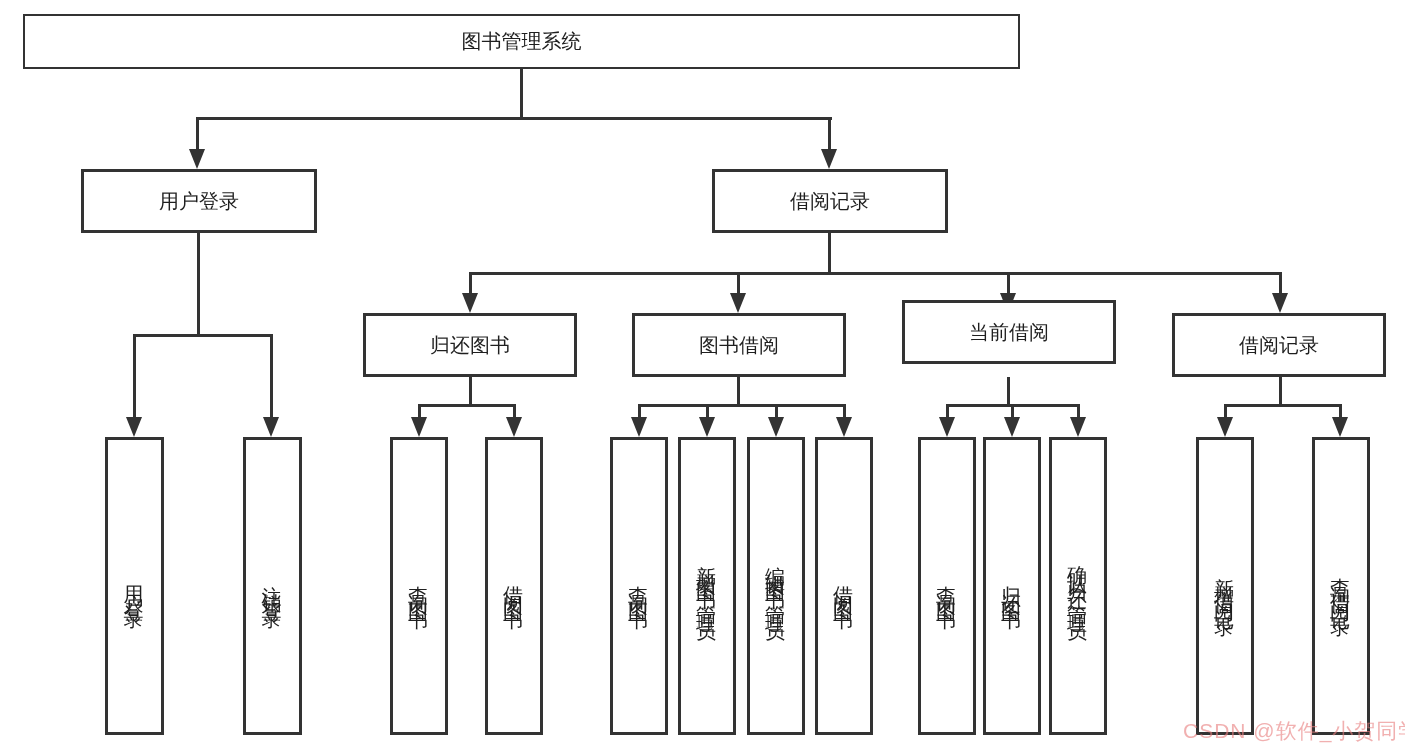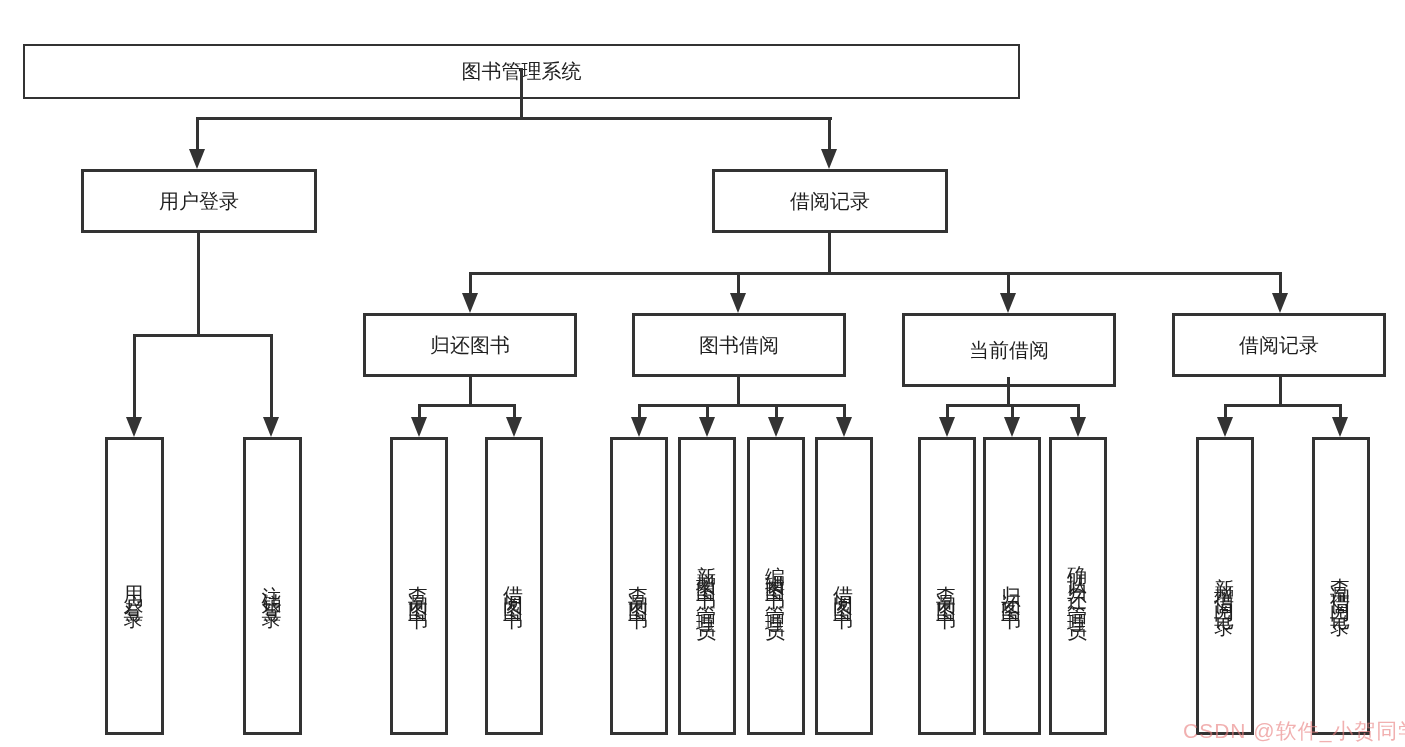--- a/index.html
+++ b/index.html
@@ -1,20 +1,20 @@
 <!DOCTYPE html>
 <html><head>
 <meta charset="utf-8">
 <style>
   html,body{margin:0;padding:0;background:#ffffff;}
   .canvas{position:relative;width:1405px;height:747px;background:#ffffff;overflow:hidden;
           font-family:"Liberation Sans","DejaVu Sans",sans-serif;}
   .box{position:absolute;box-sizing:border-box;border:3px solid #333333;background:#ffffff;
        display:flex;align-items:center;justify-content:center;color:#1f1f1f;font-size:20px;}
-  .box.thin{border-width:2px;margin-top:30px;}
+  .box.thin{border-width:2px;}
   .vbox{position:absolute;box-sizing:border-box;border:3px solid #333333;background:#ffffff;
         top:437px;height:298px;width:58px;display:flex;align-items:center;justify-content:center;}
   .vbox span{writing-mode:vertical-rl;text-orientation:mixed;white-space:nowrap;
              font-size:20px;letter-spacing:8px;color:#1f1f1f;}
   .ln{position:absolute;background:#333333;}
   .ar{position:absolute;width:0;height:0;border-left:8px solid transparent;
       border-right:8px solid transparent;border-top:20px solid #333333;}
   .wm{position:absolute;left:1183px;top:717px;font-size:21px;letter-spacing:1px;
       color:rgba(233,128,128,0.62);z-index:10;white-space:nowrap;}
 </style>
@@ -58,21 +58,21 @@
   <i class="ar" style="left:730px;top:293px;"></i>
   <i class="ar" style="left:1000px;top:293px;"></i>
   <i class="ar" style="left:1272px;top:293px;"></i>
 
   <div class="box" style="left:363px;top:313px;width:214px;height:64px;">
     <span>归还图书</span>
   </div>
   <div class="box" style="left:632px;top:313px;width:214px;height:64px;">
     <span>图书借阅</span>
   </div>
-  <div class="box" style="left:902px;top:313px;width:214px;height:74px;font-family:Liberation Serif, serif;">
+  <div class="box" style="left:902px;top:300px;width:214px;height:64px;font-family:Liberation Serif, serif;">
     <span>当前借阅</span>
   </div>
   <div class="box" style="left:1172px;top:313px;width:214px;height:64px;">
     <span>借阅记录</span>
   </div>
 
   <i class="ln" style="left:469px;top:377px;width:3px;height:29px;"></i>
   <i class="ln" style="left:418px;top:404px;width:98px;height:3px;"></i>
   <i class="ln" style="left:418px;top:404px;width:3px;height:14px;"></i>
   <i class="ln" style="left:513px;top:404px;width:3px;height:14px;"></i>

